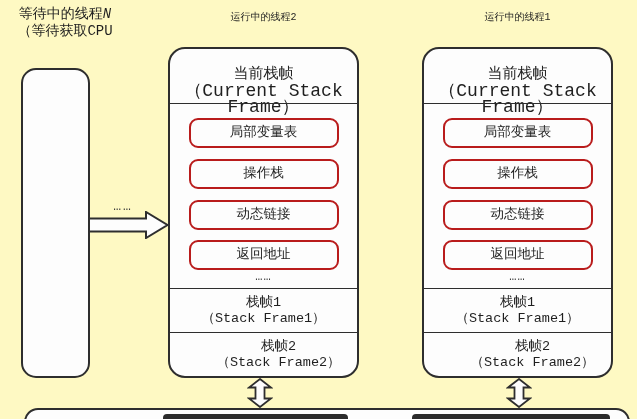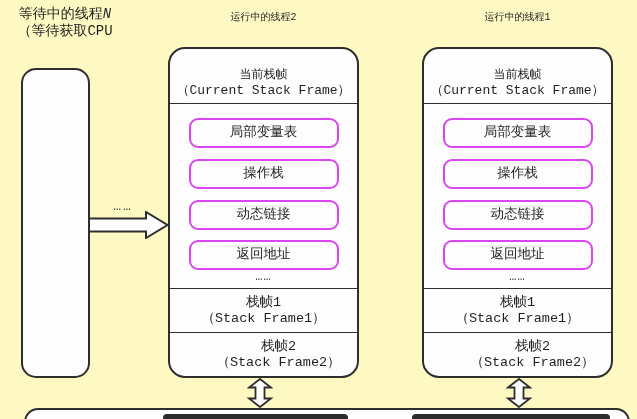--- a/index.html
+++ b/index.html
@@ -21,27 +21,27 @@
     font-size:13px; letter-spacing:2px; color:#3a3a3a; }
   
   .thread-title { top:10px; width:191px; font-size:10px; text-align:center; }
   .thread-box {
     top:47px; width:191px; height:331px;
     border:2px solid #2e2e2e; border-radius:17px; background:#fdfdfd;
   }
   .t2 { left:168px; }
   .t1 { left:422px; }
   .hdr { position:absolute; left:0; right:0; top:18px; text-align:center; line-height:16px; }
-  .hdr .cn { font-size:12px; }
-  .hdr .en { font-size:13px; }
+  .hdr .cn { font-size:15px; }
+  .hdr .en { font-size:18px; }
   .divider { position:absolute; left:0; right:0; height:0; border-top:1.6px solid #2e2e2e; }
   .d1 { top:54px; } .d2 { top:239px; } .d3 { top:283px; }
   .slot {
     position:absolute; left:50%; margin-left:-75px; width:150px; height:30px;
-    border:2px solid #d946ef; border-radius:9px; background:#fdfdfd;
+    border:2px solid #b91c1c; border-radius:9px; background:#fdfdfd;
     font-size:13.5px; text-align:center; line-height:26px;
   }
   .s0 { top:69px; } .s1 { top:110px; } .s2 { top:151px; } .s3 { top:191px; }
   .slot-dots { position:absolute; left:0; right:0; top:221px; text-align:center;
     font-size:12px; letter-spacing:1px; color:#3a3a3a; }
   .frame-sec { position:absolute; left:0; right:0; text-align:center; line-height:16px; font-size:13.5px; }
   .f1 { top:246px; } .f2 { top:290px;margin-left:30px; }
   
   .arrow-right { left:88px; top:211px; }
   .varrow-mid { left:247px; top:378px; }

